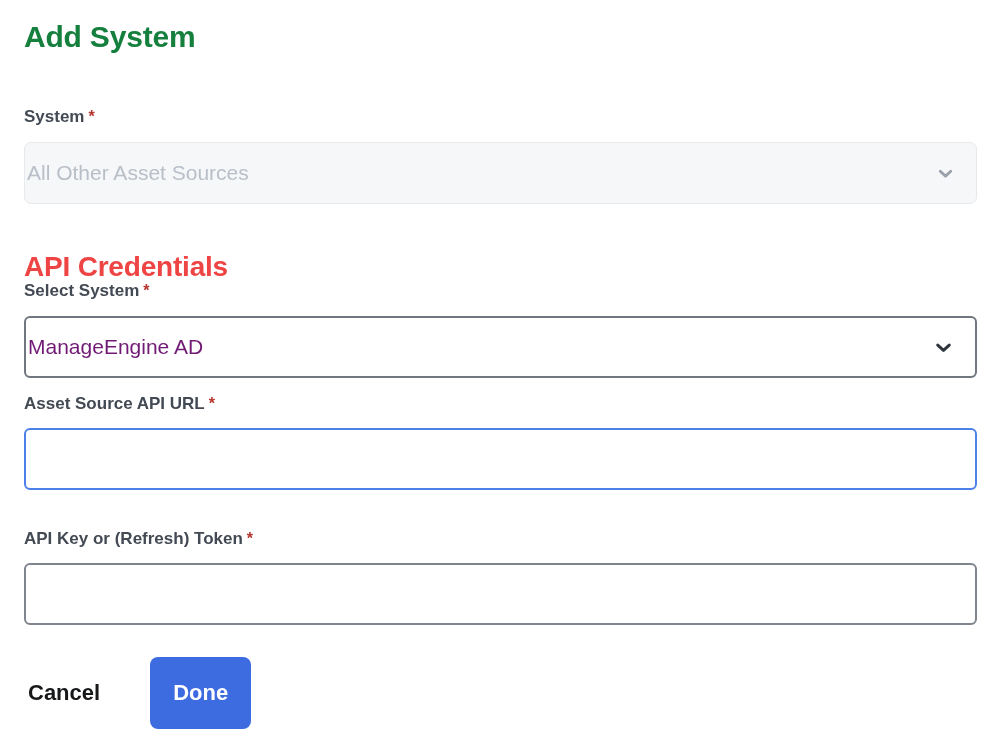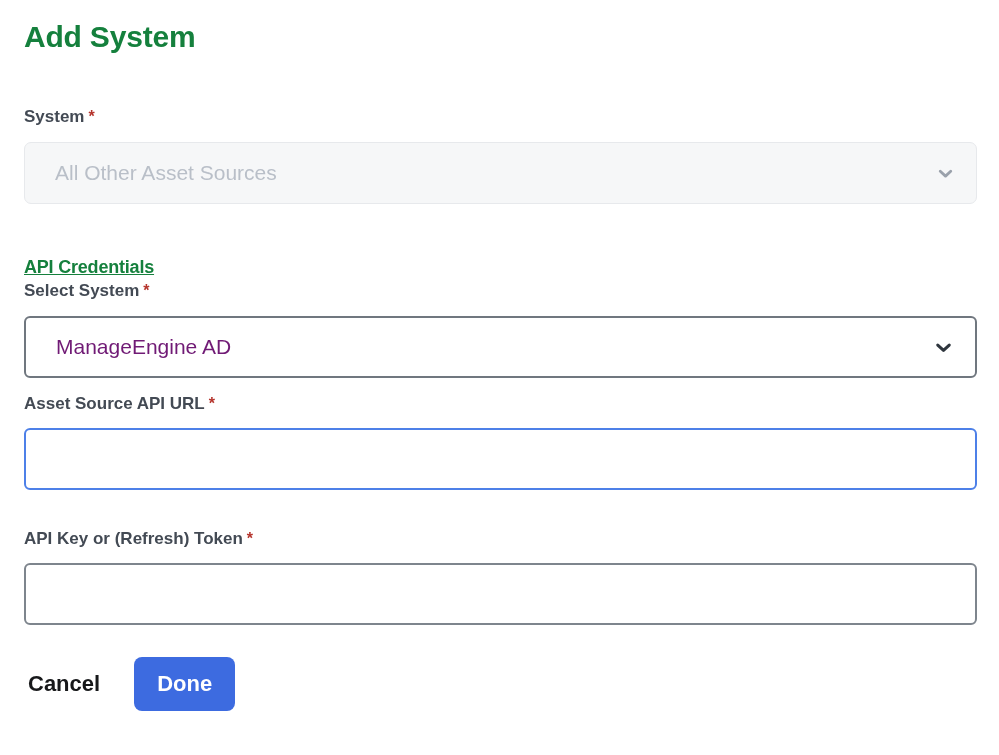--- a/index.html
+++ b/index.html
@@ -19,26 +19,25 @@
   .page-title {
     margin-top: 18px;
     font-size: 30px;
     line-height: 38px;
     font-weight: 700;
     color: #15803d;
     letter-spacing: -0.2px;
   }
   .section-heading {
     margin-top: 48px;
-    font-size: 18px;
+    font-size: 28px;
     line-height: 30px;
     font-weight: 700;
-    color: #15803d;
+    color: #ef4444;
     letter-spacing: -0.2px;
-    text-decoration: underline;
   }
   .form-label {
     display: block;
     font-size: 17px;
     line-height: 18px;
     font-weight: 700;
     color: #434a54;
   }
   .asterisk {
     color: #b5342c;
@@ -52,21 +51,21 @@
   .mt-28 { margin-top: 40px; }
 
   .select-box {
     margin-top: 16px;
     height: 62px;
     width: 100%;
     border-radius: 7px;
     display: flex;
     align-items: center;
     justify-content: space-between;
-    padding: 0 20px 0 30px;
+    padding: 0 20px 0 2px;
     cursor: pointer;
   }
   .select-box.disabled {
     background: #f6f7f8;
     border: 1px solid #e7e9ec;
     cursor: default;
   }
   .select-box.enabled {
     background: #ffffff;
     border: 2px solid #70777f;
@@ -119,29 +118,30 @@
     font-family: "Liberation Sans", sans-serif;
     font-size: 22px;
     font-weight: 600;
     color: #17181a;
     cursor: pointer;
     padding: 8px 4px;
     margin-right: 30px;
   }
   .done-btn {
     width: 101px;
-    height: 54px;
+    height: 72px;
     background: #3d6be0;
     border: none;
     border-radius: 8px;
     font-family: "Liberation Sans", sans-serif;
     font-size: 22px;
     font-weight: 700;
     color: #ffffff;
     cursor: pointer;
+    margin-left: 16px;
   }
 </style>
 </head>
 <body>
 
 <div class="container">
 
   <h1 class="page-title">Add System</h1>
 
   <label class="form-label mt-52"><span>System</span><span class="asterisk">*</span></label>

